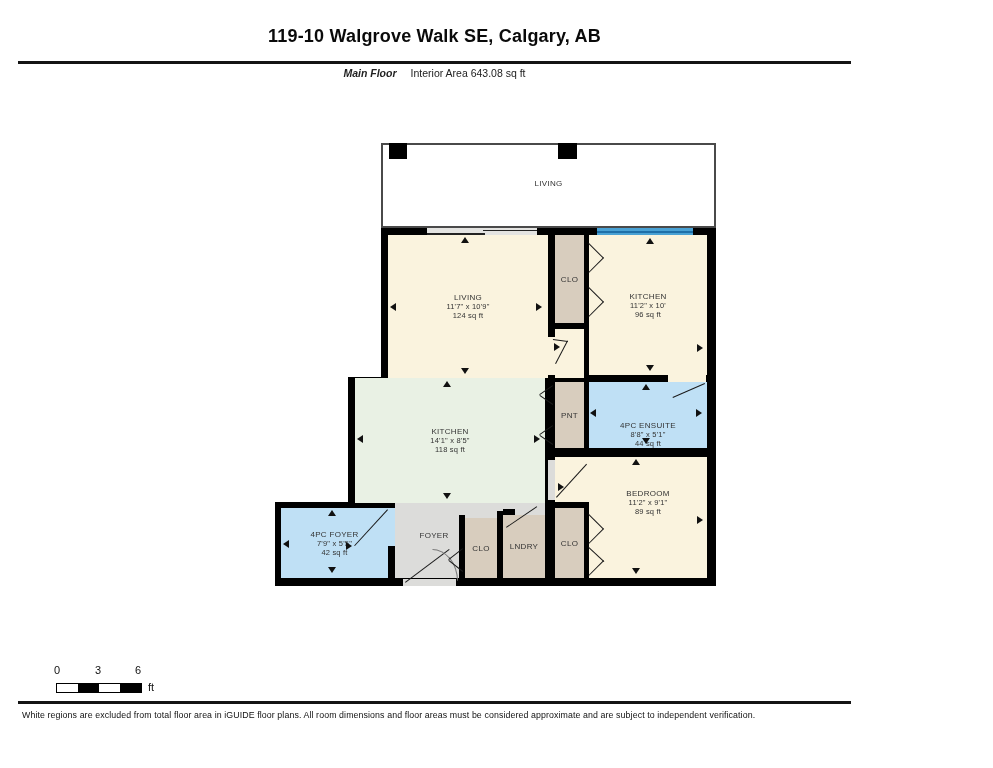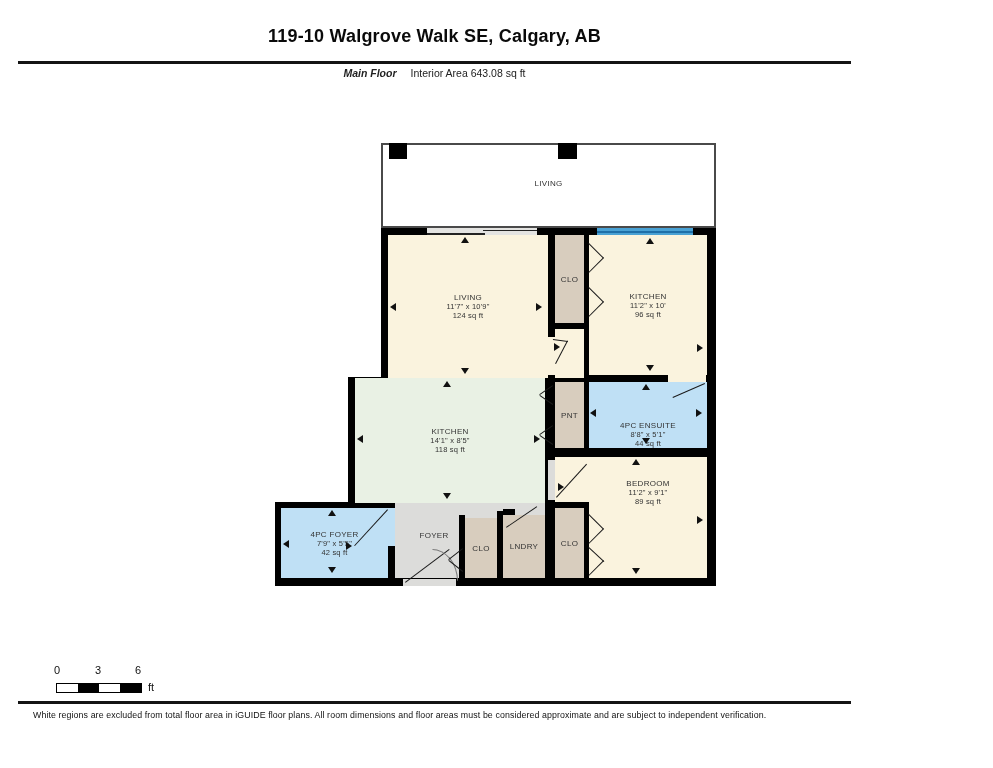--- a/index.html
+++ b/index.html
@@ -29,21 +29,21 @@
   .ar-down{border-top:6px solid #111;border-bottom:none;}
   .ar-left{border-right:6px solid #111;border-left:none;}
   .ar-right{border-left:6px solid #111;border-right:none;}
   
   .scale-num{position:absolute;top:664px;width:12px;text-align:center;font-size:11px;color:#111;}
   .scale-bar{position:absolute;left:56px;top:683px;width:84px;height:8px;border:1px solid #000;
              box-sizing:content-box;display:flex;}
   .scale-bar span{display:block;width:21px;height:8px;}
   .scale-unit{position:absolute;left:148px;top:681px;font-size:11px;color:#111;}
   .prepared{position:absolute;left:0;right:0;top:674px;text-align:center;font-size:9.5px;color:#222;}
-  .disclaimer{position:absolute;left:33px;top:710px;font-size:8.8px;color:#111;letter-spacing:.1px;}
+  .disclaimer{position:absolute;left:22px;top:710px;font-size:8.8px;color:#111;letter-spacing:.1px;}
   .compass{position:absolute;left:889px;top:646px;}
 </style>
 </head>
 <body>
 
 <div class="page">
 
   <div class="title">119-10 Walgrove Walk SE, Calgary, AB</div>
   <div class="rule" style="top:61px;"></div>
   <div class="subtitle">
@@ -93,21 +93,21 @@
           <span class="rname">PNT</span>
         </div>
         <div class="room" style="left: 589px; top: 382px; width: 118px; height: 66px; background: var(--c-blue);"></div>
         <div class="room-label" style="left: 589px; top: 382px; width: 118px; height: 66px; justify-content: flex-end;">
           <span class="rname">4PC ENSUITE</span>
           <span class="rdims">8'8" x 5'1"</span>
           <span class="rarea">44 sq ft</span>
         </div>
         <div class="room" style="left: 555px; top: 457px; width: 152px; height: 45px; background: var(--c-cream);"></div>
         <div class="room" style="left: 589px; top: 502px; width: 118px; height: 76px; background: var(--c-cream);"></div>
-        <div class="room-label" style="left: 589px; top: 437px; width: 118px; height: 110px;">
+        <div class="room-label" style="left: 589px; top: 447px; width: 118px; height: 110px;">
           <span class="rname">BEDROOM</span>
           <span class="rdims">11'2" x 9'1"</span>
           <span class="rarea">89 sq ft</span>
         </div>
         <div class="room" style="left: 555px; top: 508px; width: 29px; height: 70px; background: var(--c-tan);"></div>
         <div class="room-label" style="left: 555px; top: 508px; width: 29px; height: 70px;">
           <span class="rname">CLO</span>
         </div>
         <div class="room" style="left: 281px; top: 508px; width: 107px; height: 70px; background: var(--c-blue);"></div>
         <div class="room-label" style="left: 281px; top: 508px; width: 107px; height: 70px;">

